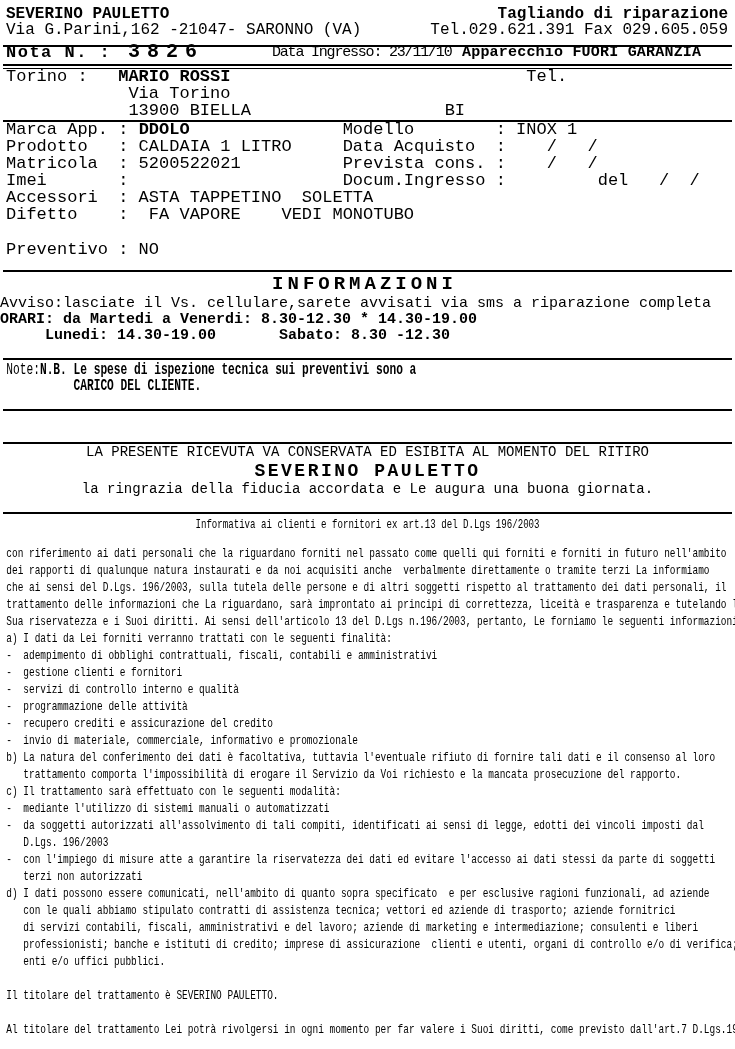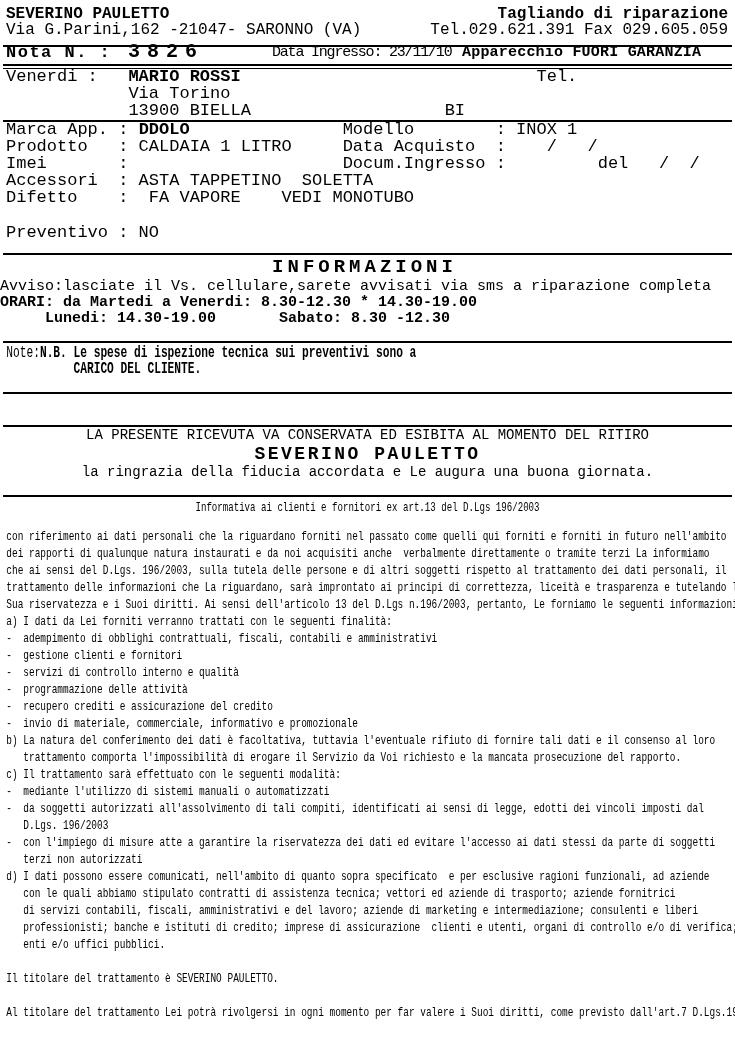--- a/index.html
+++ b/index.html
@@ -59,29 +59,30 @@
 
 <div id="nota-row">
   <span class="nota-label">Nota N. :</span>
   <span class="nota-number">3826</span>
   <span class="nota-ingresso">Data Ingresso: 23/11/10</span>
   <span class="nota-garanzia">Apparecchio FUORI GARANZIA</span>
 </div>
 <div class="rule-double"></div>
 
 <div id="cliente">
-    <div class="line"><span>Venerdi :   </span><span class="b">MARIO ROSSI</span><span>                             Tel.</span></div>
+    <div class="line"><span>Torino :   </span><span class="b">MARIO ROSSI</span><span>                             Tel.</span></div>
     <div class="line"><span>            Via Torino</span></div>
     <div class="line"><span>            13900 BIELLA                   BI</span></div>
   </div>
 <div class="rule"></div>
 
 <div id="fields">
     <div class="line"><span>Marca App. : </span><span class="b">DDOLO</span><span>               Modello        : INOX 1</span></div>
     <div class="line"><span>Prodotto   : CALDAIA 1 LITRO     Data Acquisto  :    /   /</span></div>
+    <div class="line"><span>Matricola  : 5200522021          Prevista cons. :    /   /</span></div>
     <div class="line"><span>Imei       :                     Docum.Ingresso :         del   /  /</span></div>
     <div class="line"><span>Accessori  : ASTA TAPPETINO  SOLETTA</span></div>
     <div class="line"><span>Difetto    :  FA VAPORE    VEDI MONOTUBO</span></div>
   </div>
 
 <div id="preventivo"><span class="line">Preventivo : NO</span></div>
 <div class="rule"></div>
 
 <div id="info">
   <div class="title">INFORMAZIONI</div>

